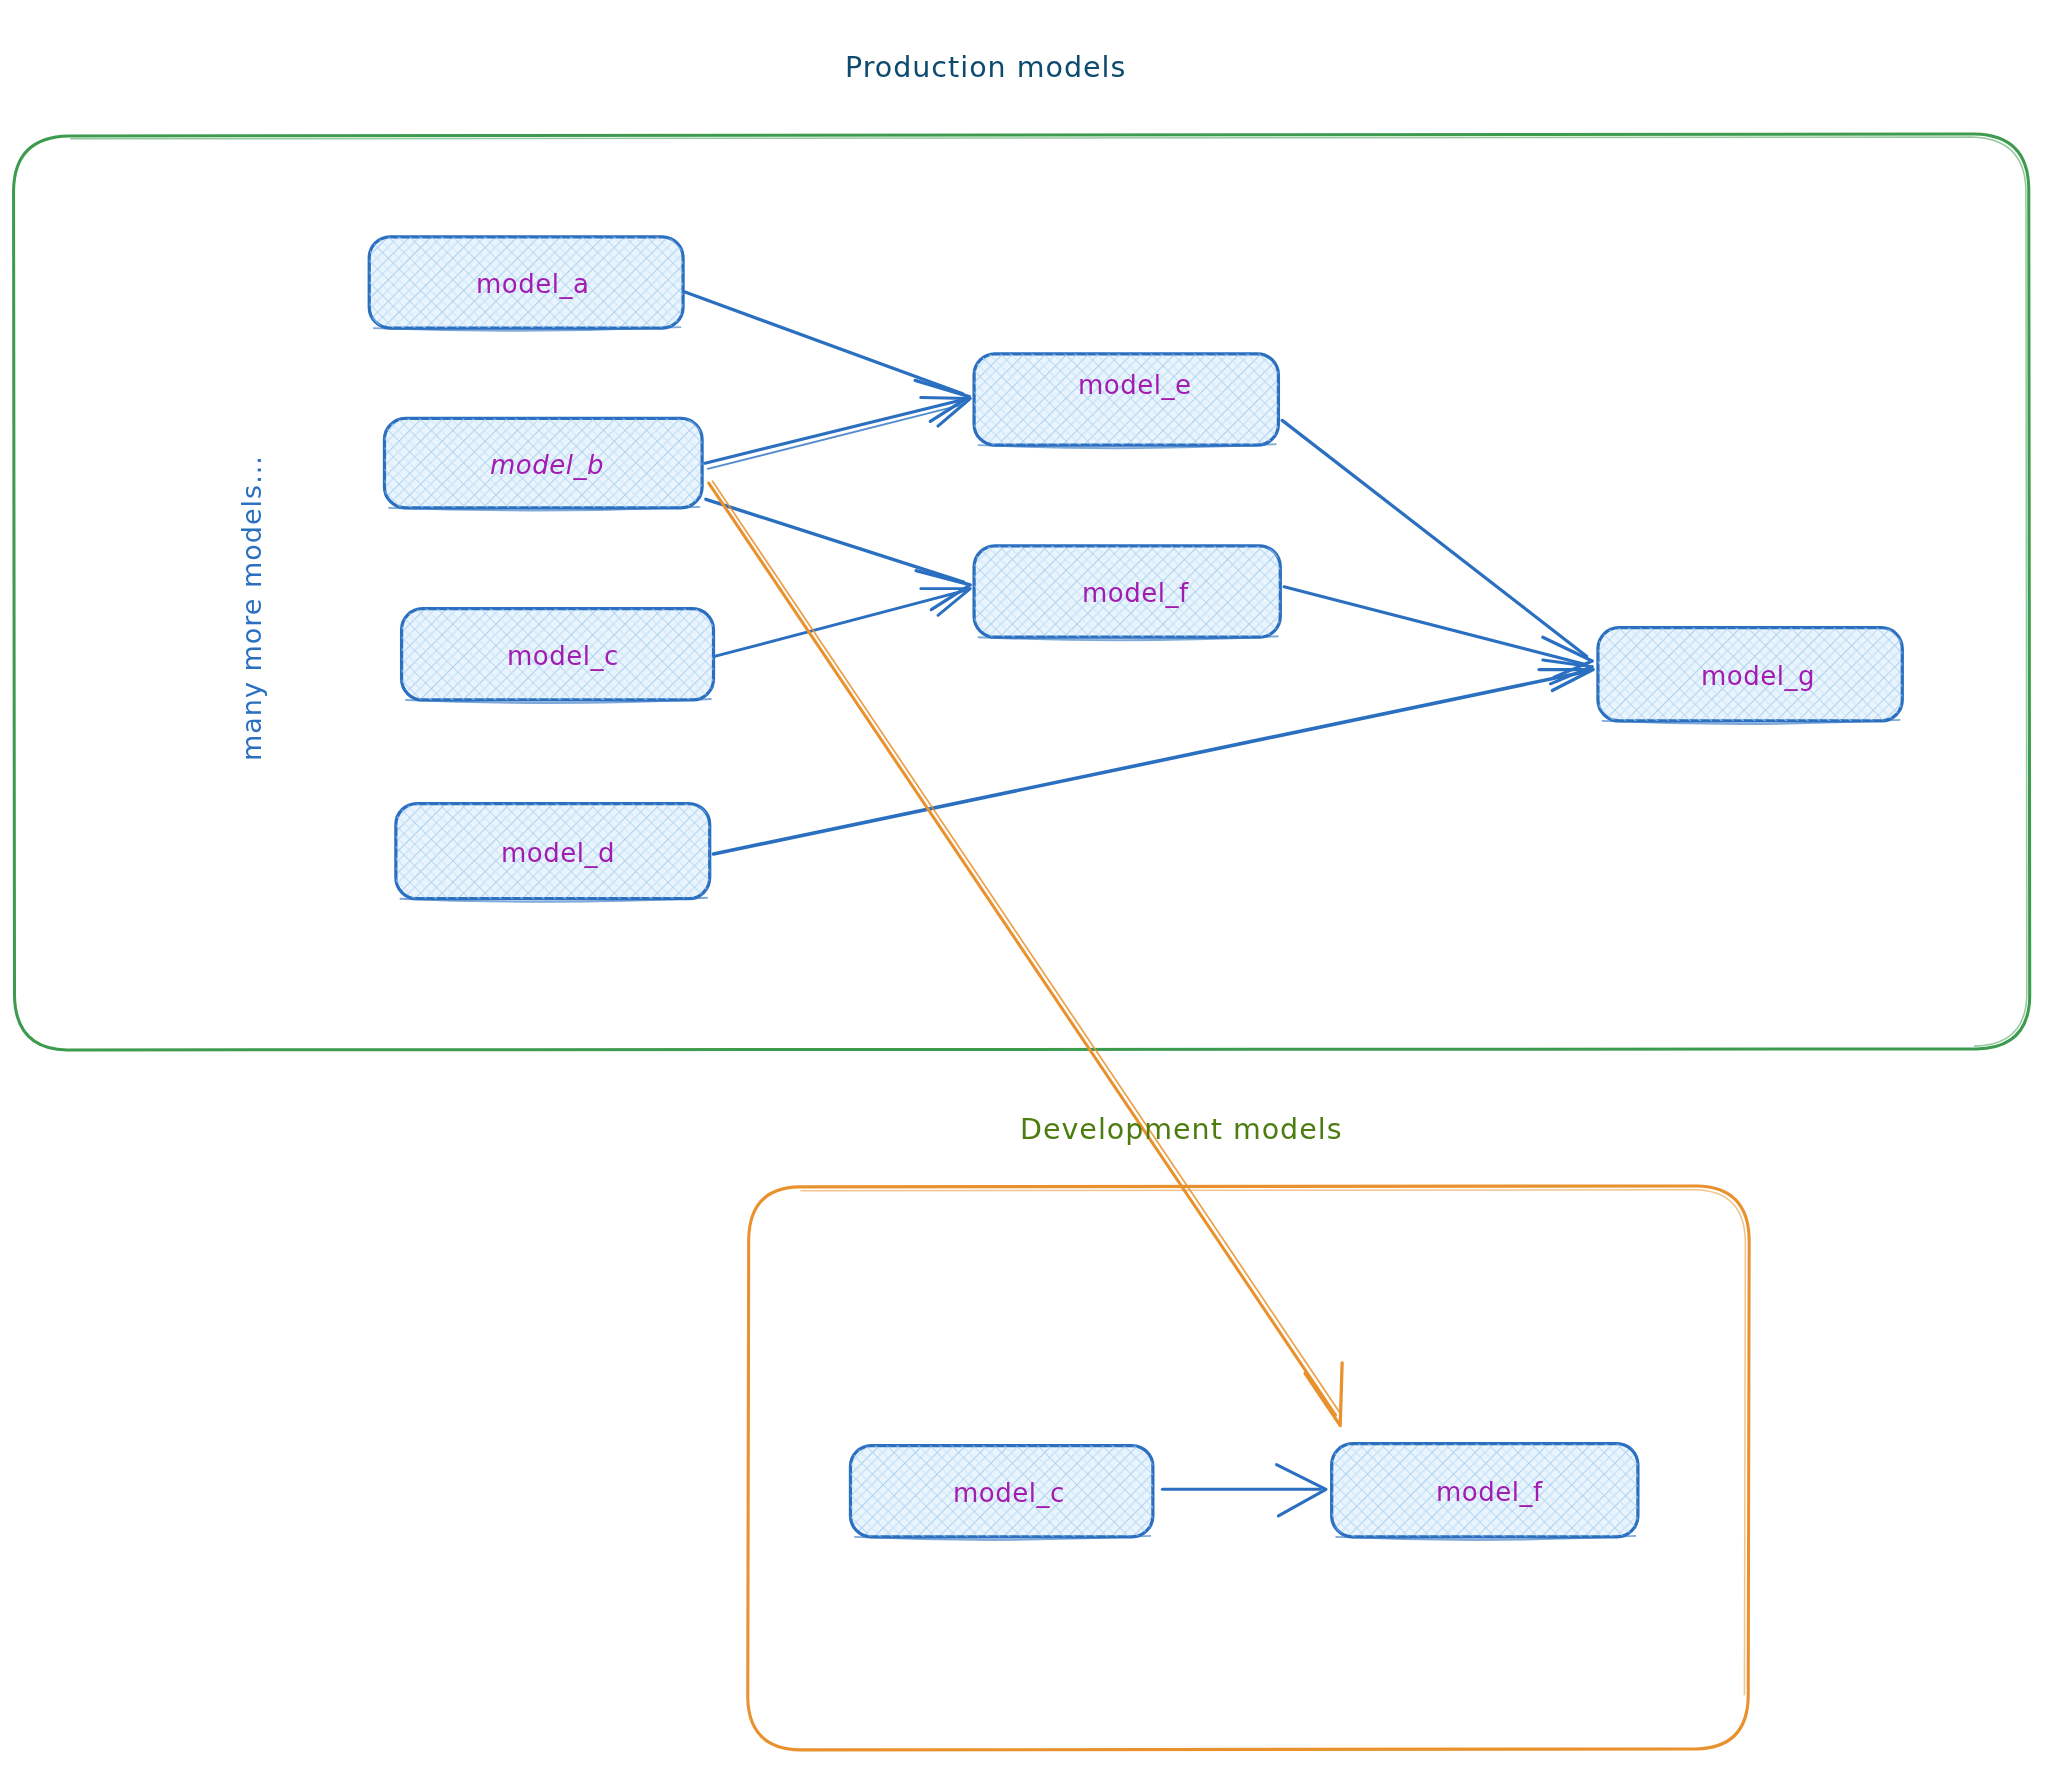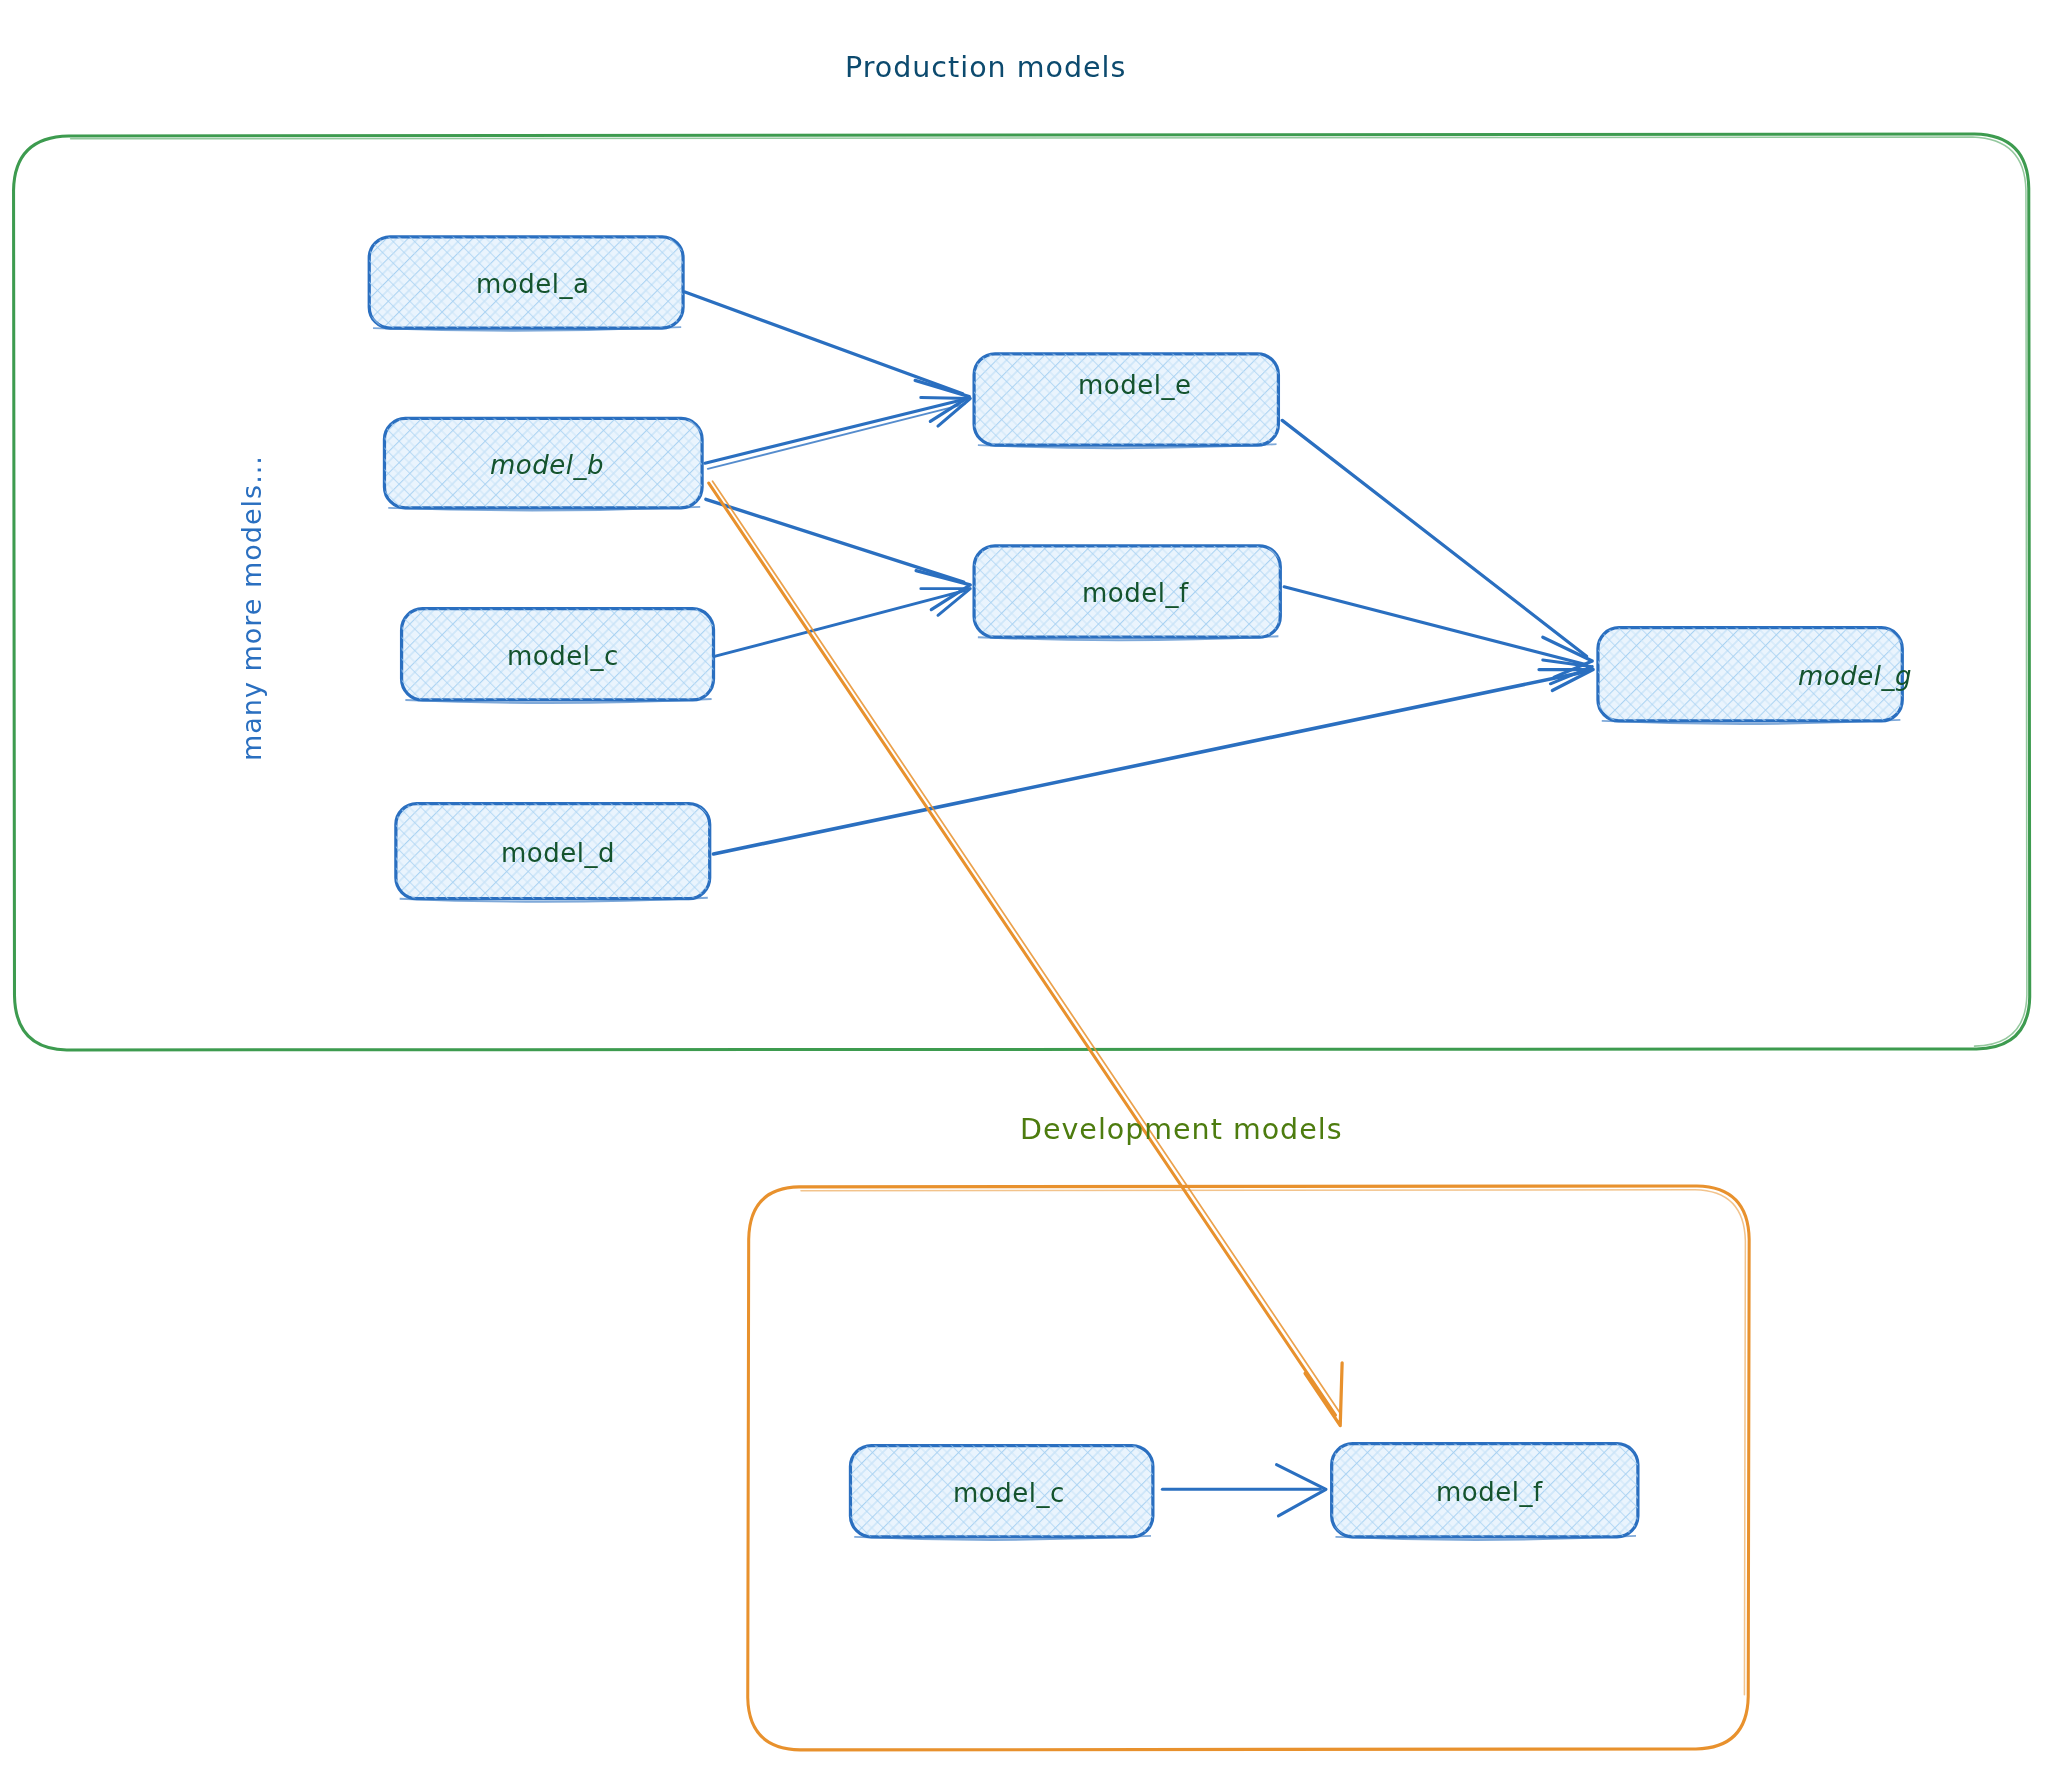--- a/index.html
+++ b/index.html
@@ -14,21 +14,21 @@
     font-family:"DejaVu Sans", sans-serif;
     white-space:nowrap;
     pointer-events:none;
   }
   .group-title{
     font-size:28.5px;
     letter-spacing:1px;
   }
   .node-label{
     font-size:26px;
-    color:#14532d;
+    color:#a21caf;
     letter-spacing:0.5px;
   }
   .side-note{
     font-size:27px;
     color:#2a6fc0;
     letter-spacing:1px;
     transform-origin:0 0;
   }
 </style>
 </head>
@@ -156,16 +156,16 @@
 <div class="lbl group-title" style="left:1020px;top:1113px;color:#4d7c0f;">Development models</div>
 
 <div class="lbl side-note" style="left:236px;top:761px;transform:rotate(-90deg);">many more models...</div>
 
 <div class="lbl node-label" style="left:476px;top:269px;">model_a</div>
 <div class="lbl node-label" style="left:490px;top:450px;font-style:italic;">model_b</div>
 <div class="lbl node-label" style="left:507px;top:641px;">model_c</div>
 <div class="lbl node-label" style="left:501px;top:838px;">model_d</div>
 <div class="lbl node-label" style="left:1078px;top:370px;">model_e</div>
 <div class="lbl node-label" style="left:1082px;top:578px;">model_f</div>
-<div class="lbl node-label" style="left:1798px;top:661px;font-style:italic;">model_g</div>
+<div class="lbl node-label" style="left:1701px;top:661px;">model_g</div>
 <div class="lbl node-label" style="left:953px;top:1478px;">model_c</div>
 <div class="lbl node-label" style="left:1436px;top:1477px;">model_f</div>
 
 
 </body></html>

